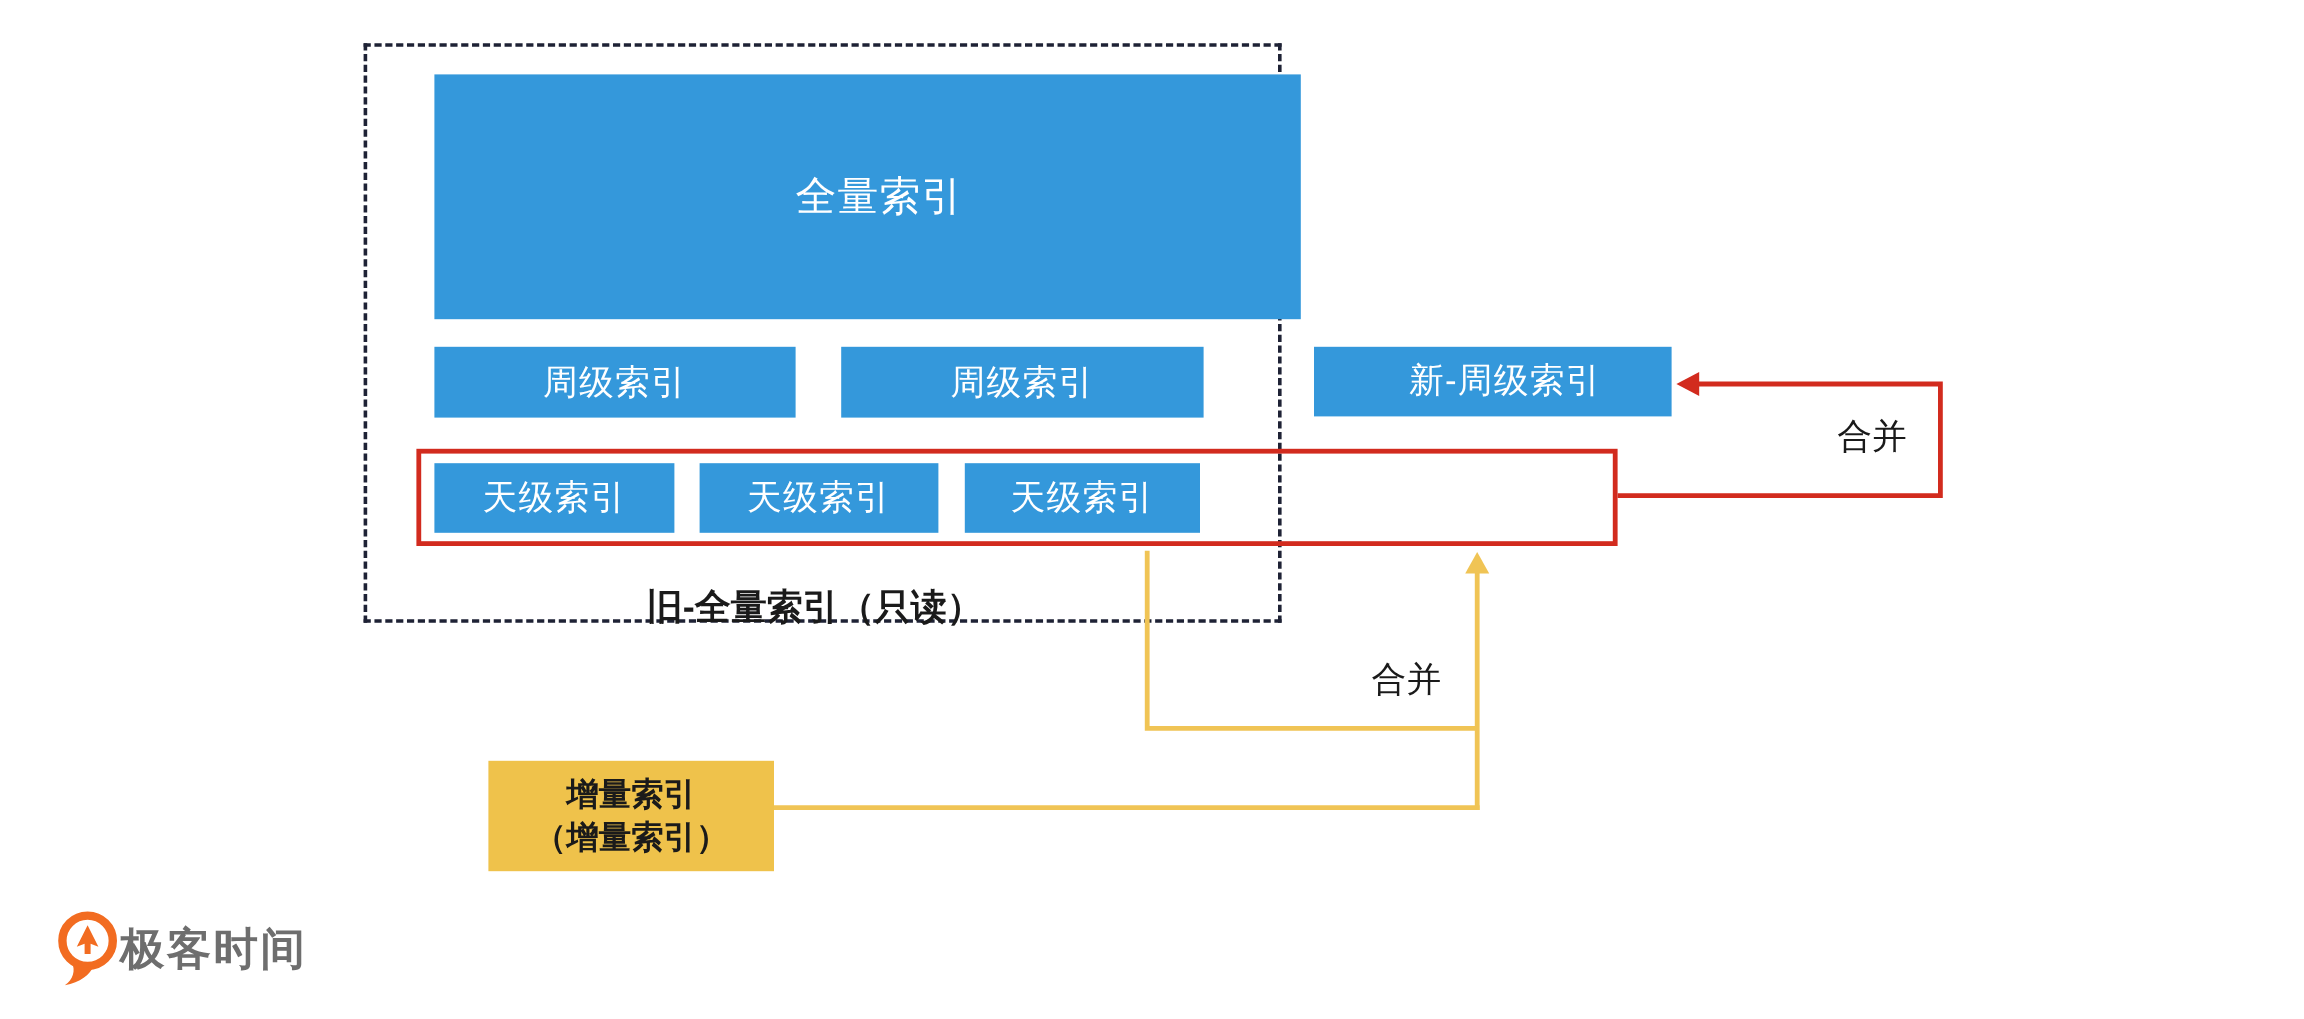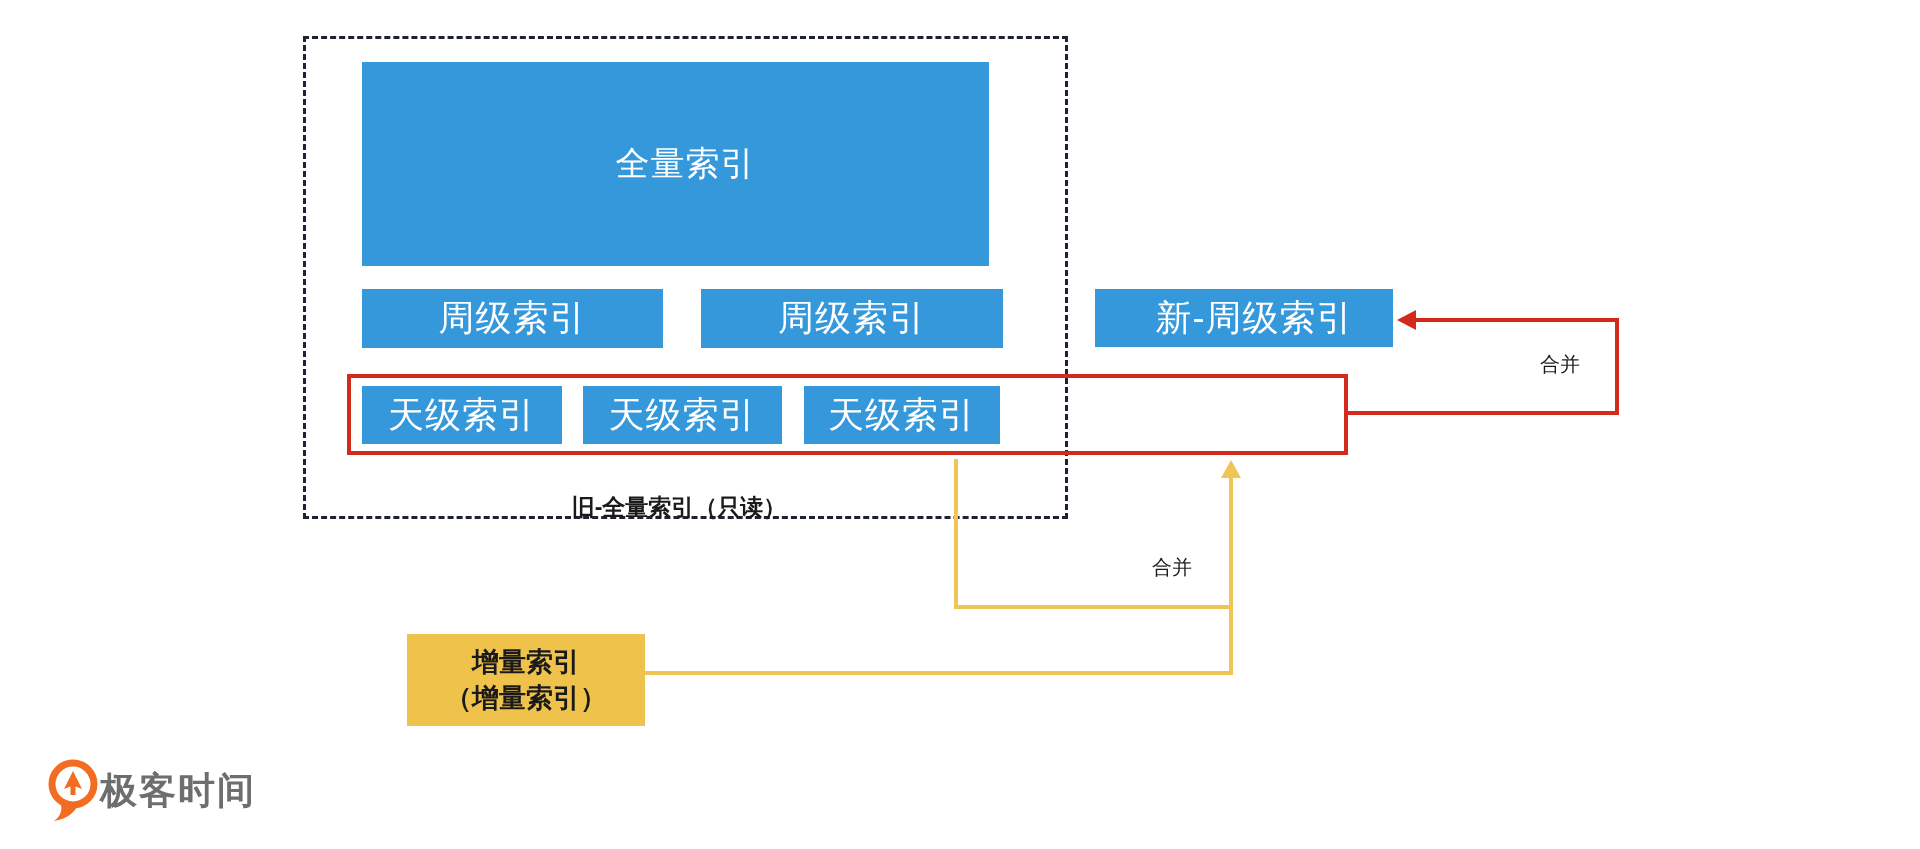--- a/index.html
+++ b/index.html
@@ -9,40 +9,40 @@
     --blue:#3498db;--red:#d22b1e;--yellow_box:#efc24b;--yellow_line:#f0c455;
     --dash:#1e2235;--text_dark:#1a1a1a;--logo_orange:#f26c21;--logo_gray:#6e6e6e;
   }
   .abs{position:absolute;box-sizing:border-box;}
   .dashed-group{
     left:303px;top:36px;width:765px;height:483px;
     border:3px dashed var(--dash);background:transparent;
   }
   .bluebox{
     background:var(--blue);color:#fff;display:flex;align-items:center;justify-content:center;
-    font-size:36px;letter-spacing:1px;
+    font-size:29px;letter-spacing:1px;
   }
-  .full-index{left:362px;top:62px;width:627px;height:204px;font-size:34px;padding-left:20px;}
+  .full-index{left:362px;top:62px;width:722px;height:204px;font-size:34px;padding-left:20px;}
   .week1{left:362px;top:289px;width:301px;height:59px;}
   .week2{left:701px;top:289px;width:302px;height:59px;}
   .new-week{left:1095px;top:289px;width:298px;height:58px;padding-left:21px;}
   .day1{left:362px;top:386px;width:200px;height:58px;}
   .day2{left:583px;top:386px;width:199px;height:58px;}
   .day3{left:804px;top:386px;width:196px;height:58px;}
   .new-day{left:1091px;top:386px;width:207px;height:58px;}
   .red-rect{
     left:347px;top:374px;width:1001px;height:81px;
     border:4px solid var(--red);background:transparent;
   }
   .old-label{
     left:479px;top:490px;width:400px;text-align:center;
-    font-size:23px;line-height:34px;color:var(--text_dark);font-weight:600;
+    font-size:30px;line-height:34px;color:var(--text_dark);font-weight:600;
   }
   .merge-label{
-    font-size:20px;line-height:28px;color:var(--text_dark);width:112px;text-align:center;
+    font-size:29px;line-height:28px;color:var(--text_dark);width:112px;text-align:center;
   }
   .merge-red{left:1504px;top:350px;}
   .merge-yellow{left:1116px;top:553px;}
   .incr-box{
     left:407px;top:634px;width:238px;height:92px;background:var(--yellow_box);
     color:var(--text_dark);display:flex;flex-direction:column;align-items:center;justify-content:center;
     font-size:27px;font-weight:700;line-height:36px;
   }
   #connectors{left:0;top:0;width:1920px;height:849px;pointer-events:none;}
   .logo{left:46px;top:758px;display:flex;align-items:center;}

